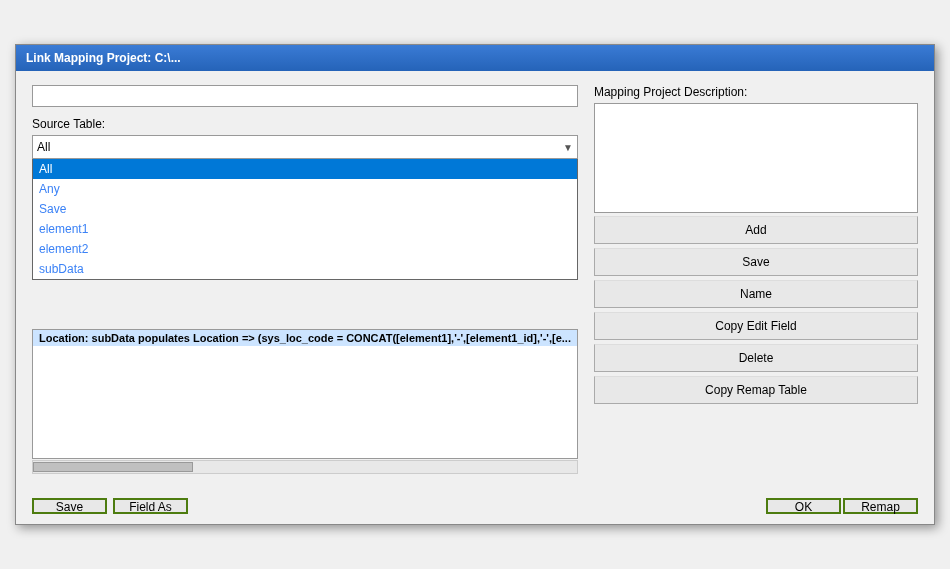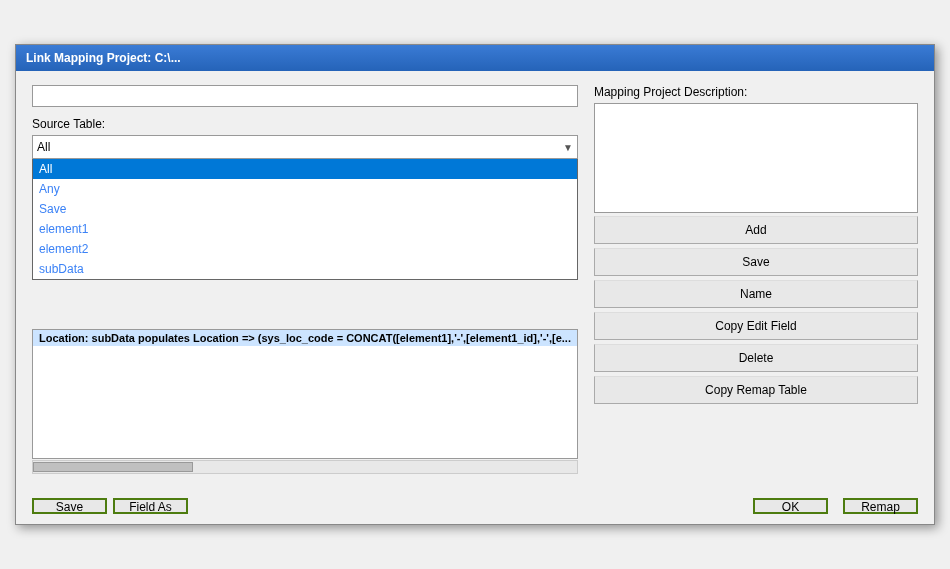--- a/index.html
+++ b/index.html
@@ -141,21 +141,21 @@
       min-width: 75px;
       height: 16px;
       background: #e8e8e8;
       border: 2px solid #4d7c0f;
       font-size: 12px;
       cursor: pointer;
       padding: 0 14px;
     }
     .right-bottom-buttons {
       display: flex;
-      gap: 15px;
+      gap: 2px;
       border-radius: 13px;
     }
     
     .select-box {
       width: 100%;
       height: 24px;
       border: 1px solid #999;
       background: white;
       display: flex;
       align-items: center;

